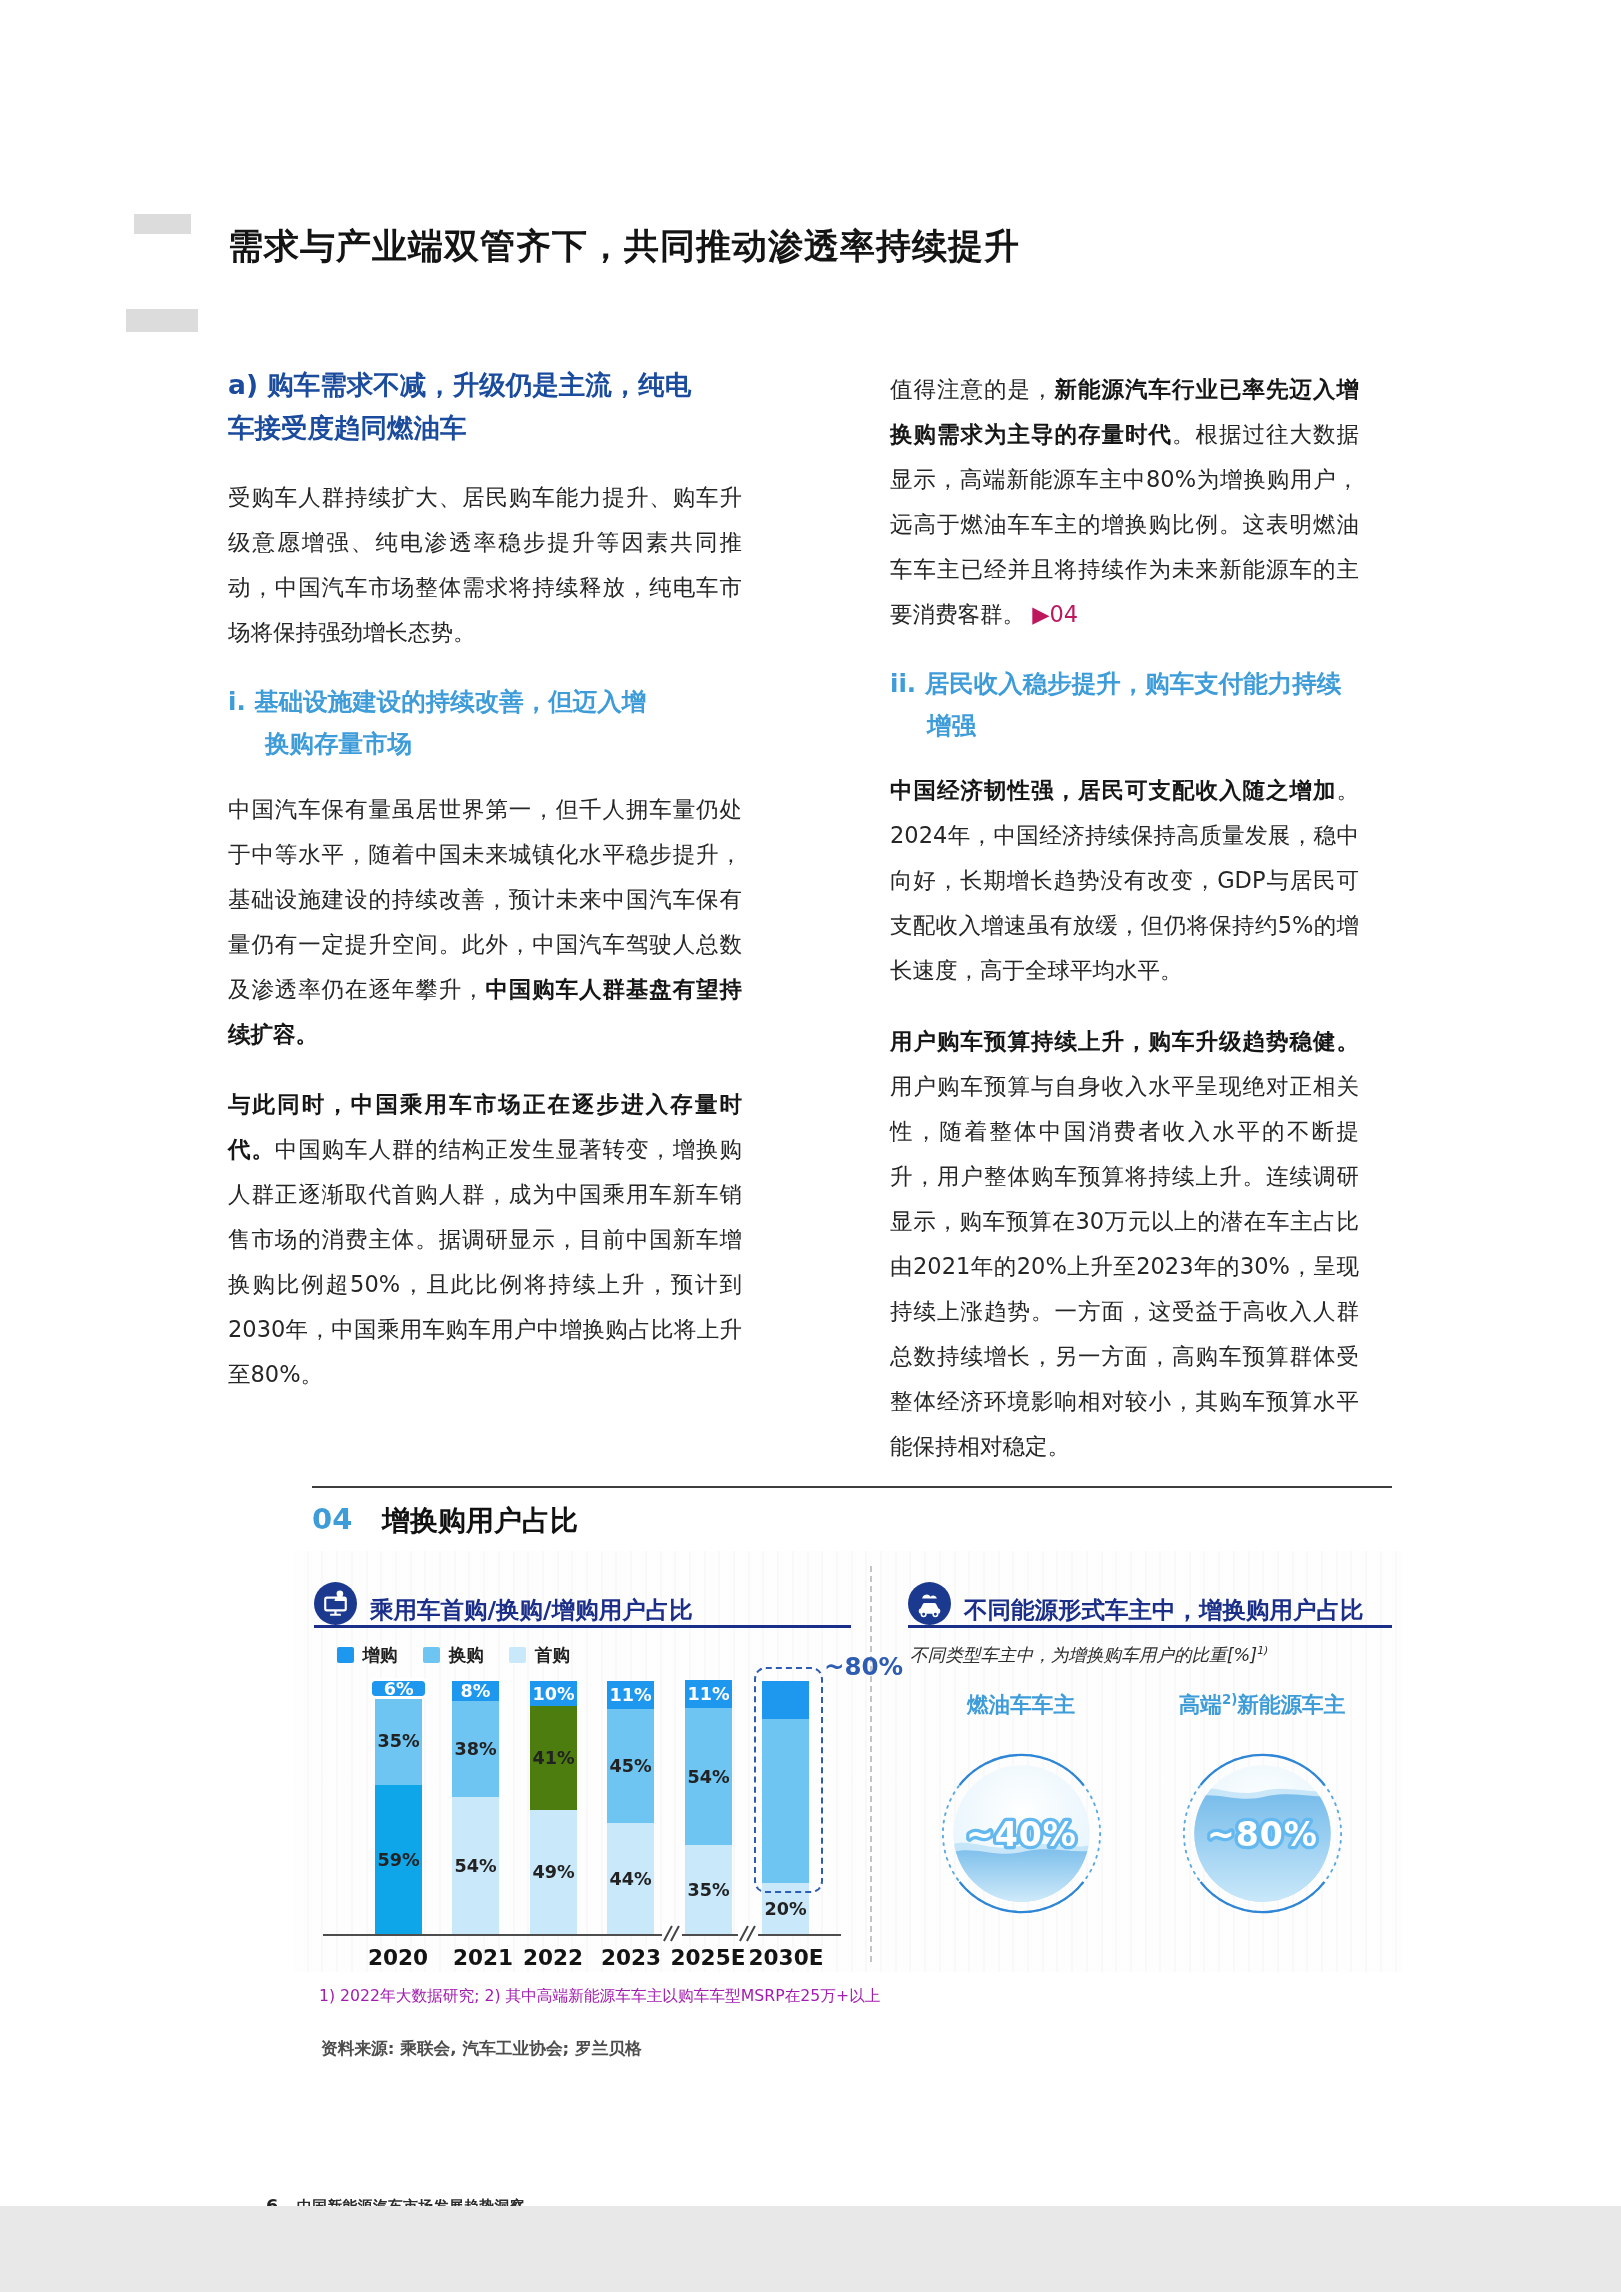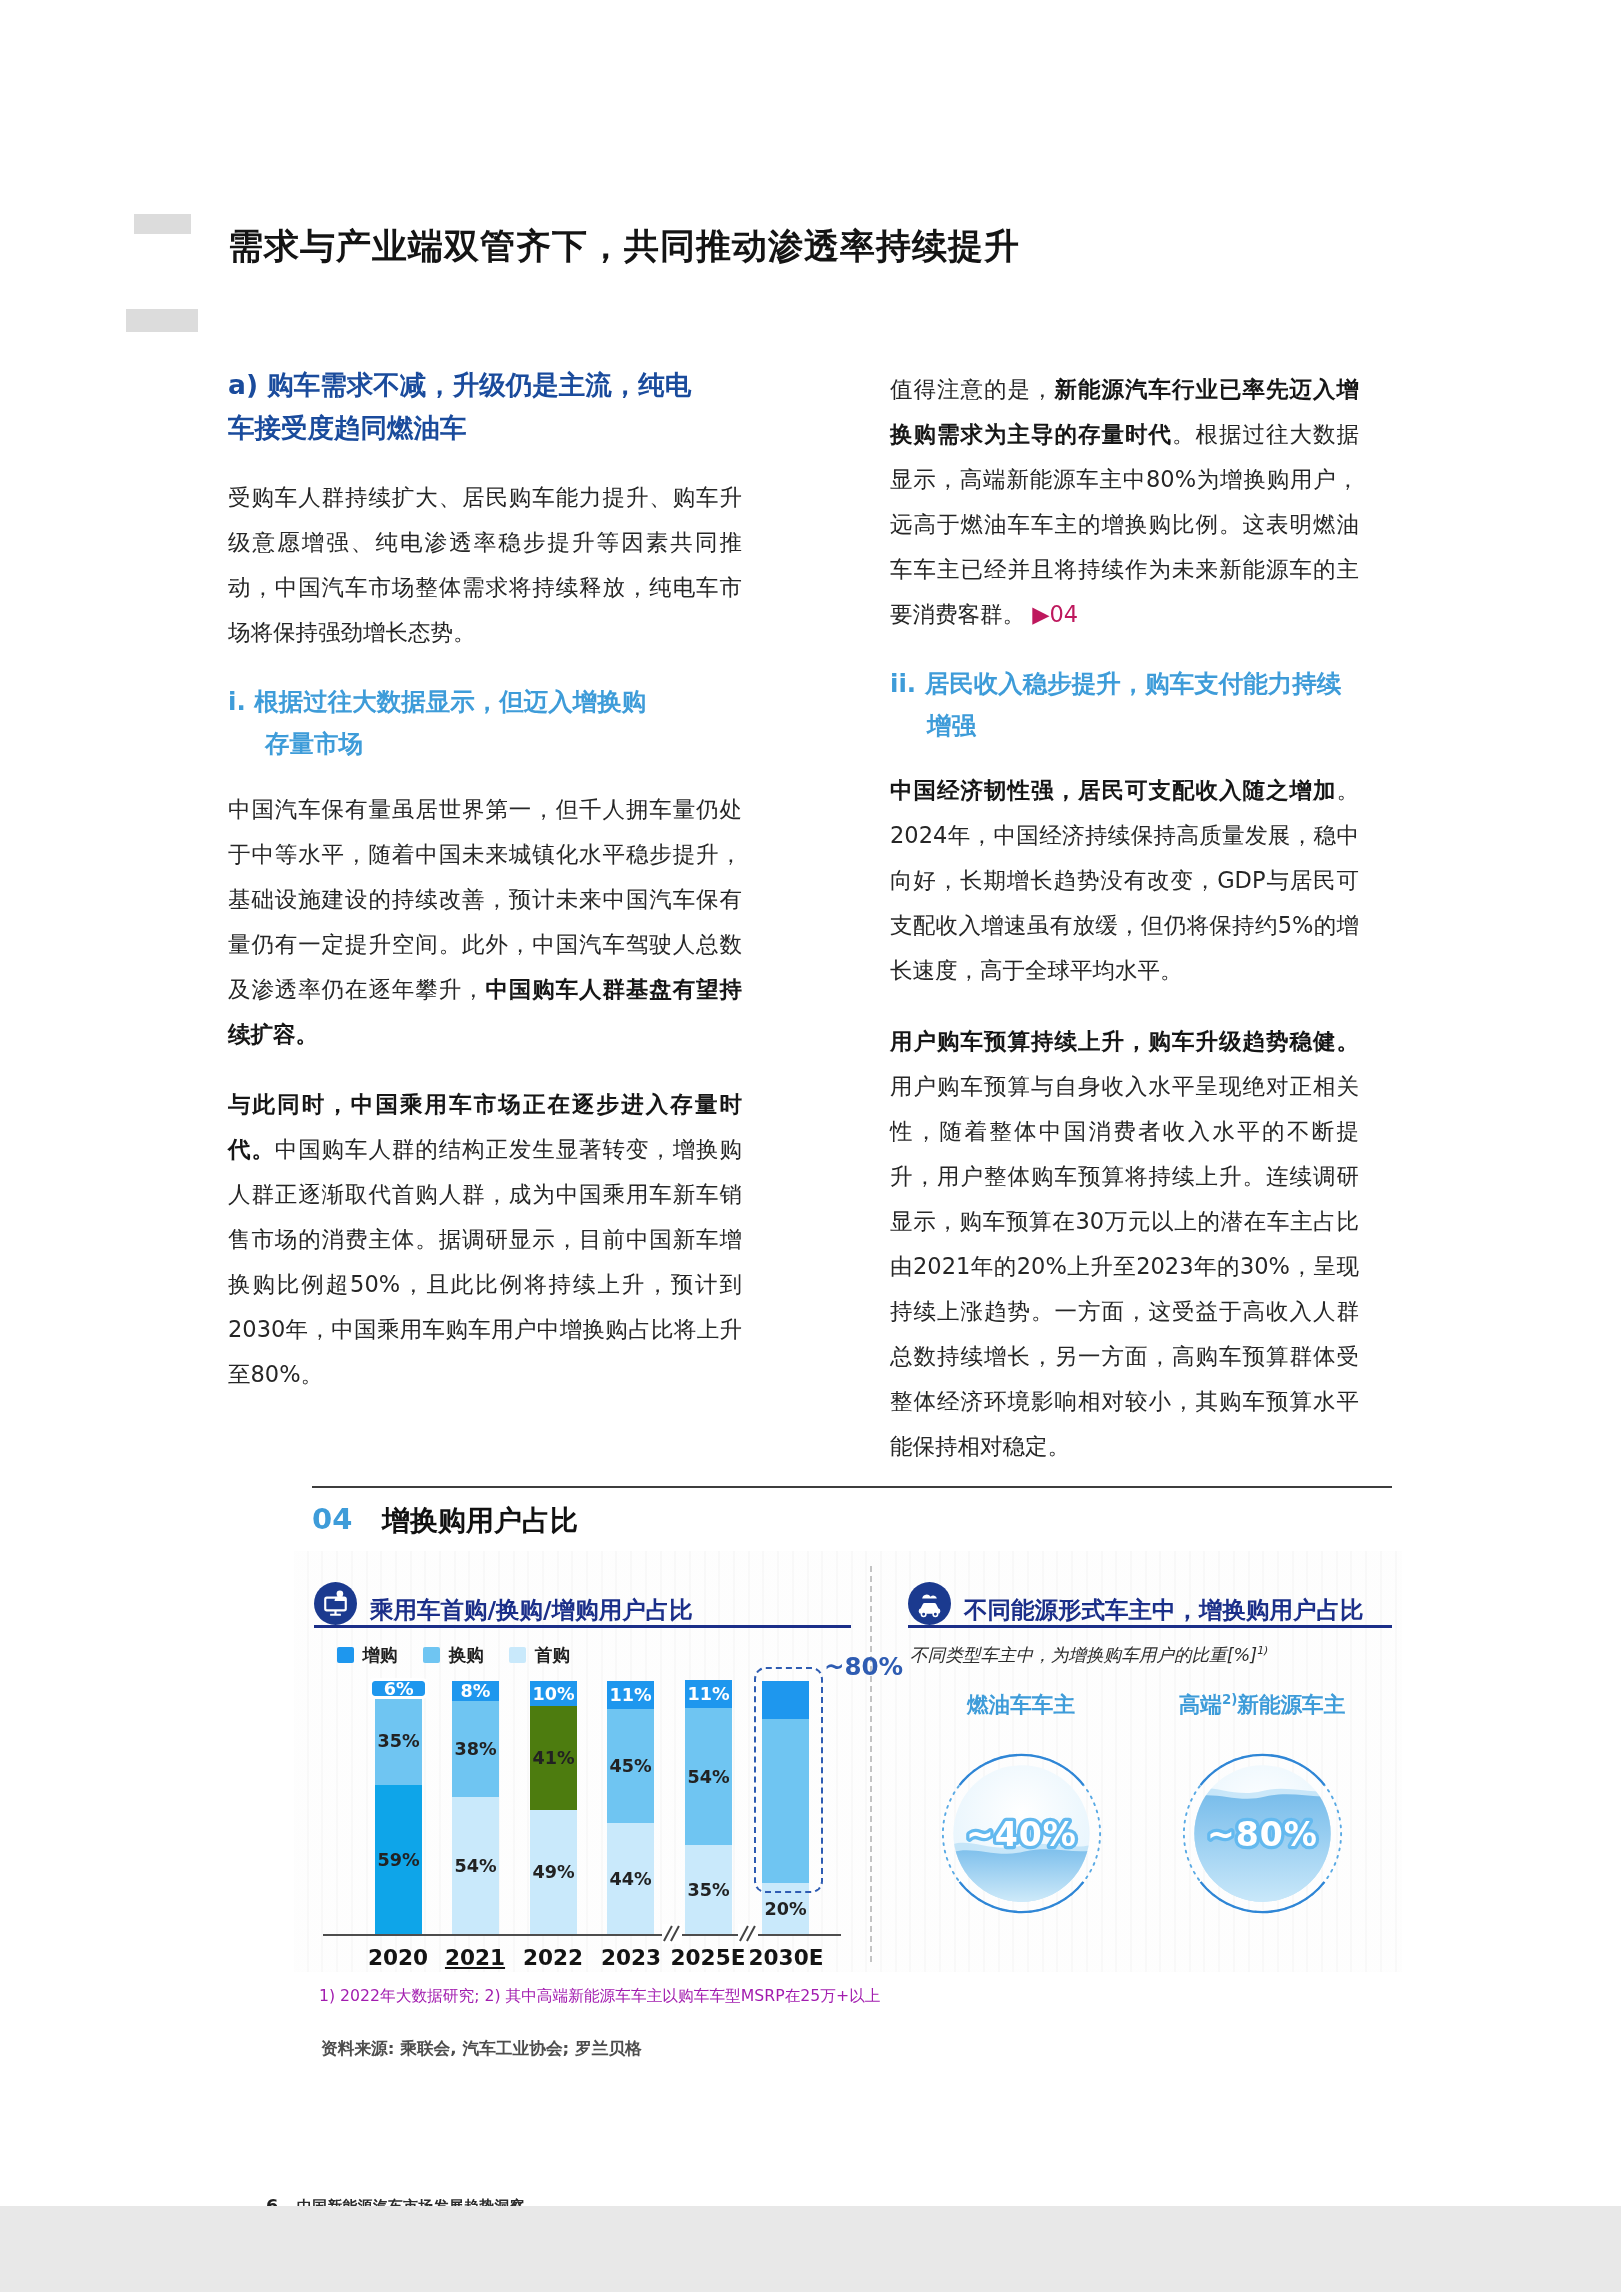--- a/index.html
+++ b/index.html
@@ -86,21 +86,21 @@
 <div class="page">
 
   <div class="deco deco1"></div>
   <div class="deco deco2"></div>
 
   <h1 class="page-title">需求与产业端双管齐下，共同推动渗透率持续提升</h1>
 
   <div class="col col-left">
     <h2 class="h-a">a) 购车需求不减，升级仍是主流，纯电车接受度趋同燃油车</h2>
     <p class="body-p">受购车人群持续扩大、居民购车能力提升、购车升级意愿增强、纯电渗透率稳步提升等因素共同推动，中国汽车市场整体需求将持续释放，纯电车市场将保持强劲增长态势。</p>
-    <h3 class="h-sub h-sub-left">i. 根据过往大数据显示，但迈入增换购存量市场</h3>
+    <h3 class="h-sub h-sub-left">i. 基础设施建设的持续改善，但迈入增换购存量市场</h3>
     <p class="body-p"><span>中国汽车保有量虽居世界第一，但千人拥车量仍处于中等水平，随着中国未来城镇化水平稳步提升，基础设施建设的持续改善，预计未来中国汽车保有量仍有一定提升空间。此外，中国汽车驾驶人总数及渗透率仍在逐年攀升，</span><b>中国购车人群基盘有望持续扩容。</b></p>
     <p class="body-p"><b>与此同时，中国乘用车市场正在逐步进入存量时代。</b><span>中国购车人群的结构正发生显著转变，增换购人群正逐渐取代首购人群，成为中国乘用车新车销售市场的消费主体。据调研显示，目前中国新车增换购比例超50%，且此比例将持续上升，预计到2030年，中国乘用车购车用户中增换购占比将上升至80%。</span></p>
   </div>
 
   <div class="col col-right">
     <p class="body-p"><span>值得注意的是，</span><b>新能源汽车行业已率先迈入增换购需求为主导的存量时代</b><span>。根据过往大数据显示，高端新能源车主中80%为增换购用户，远高于燃油车车主的增换购比例。这表明燃油车车主已经并且将持续作为未来新能源车的主要消费客群。</span> <span class="marker">▶04</span></p>
     <h3 class="h-sub h-sub-right">ii. 居民收入稳步提升，购车支付能力持续增强</h3>
     <p class="body-p"><b>中国经济韧性强，居民可支配收入随之增加</b><span>。2024年，中国经济持续保持高质量发展，稳中向好，长期增长趋势没有改变，GDP与居民可支配收入增速虽有放缓，但仍将保持约5%的增长速度，高于全球平均水平。</span></p>
     <p class="body-p"><b>用户购车预算持续上升，购车升级趋势稳健。</b><span>用户购车预算与自身收入水平呈现绝对正相关性，随着整体中国消费者收入水平的不断提升，用户整体购车预算将持续上升。连续调研显示，购车预算在30万元以上的潜在车主占比由2021年的20%上升至2023年的30%，呈现持续上涨趋势。一方面，这受益于高收入人群总数持续增长，另一方面，高购车预算群体受整体经济环境影响相对较小，其购车预算水平能保持相对稳定。</span></p>
   </div>
@@ -206,21 +206,21 @@
   <div class="axis-break" style="left:662px;">
       <span></span>
       <span></span>
     </div>
   <div class="axis-break" style="left:738px;">
       <span></span>
       <span></span>
     </div>
   <div class="x-labels" id="bar-xlabels">
       <span class="x-label" style="left: 75px;">2020</span>
-      <span class="x-label" style="left: 152px; text-decoration: underline;">2021</span>
+      <span class="x-label" style="left: 160px;">2021</span>
       <span class="x-label" style="left: 230px;">2022</span>
       <span class="x-label" style="left: 308px;">2023</span>
       <span class="x-label" style="left: 385px;">2025E</span>
       <span class="x-label" style="left: 463px;">2030E</span>
     </div>
   <div class="callout-box"></div>
   <div class="callout-label">~80%</div>
 
   <div class="panel-icon icon-right">
     <svg viewBox="0 0 44 44" width="43" height="43">

